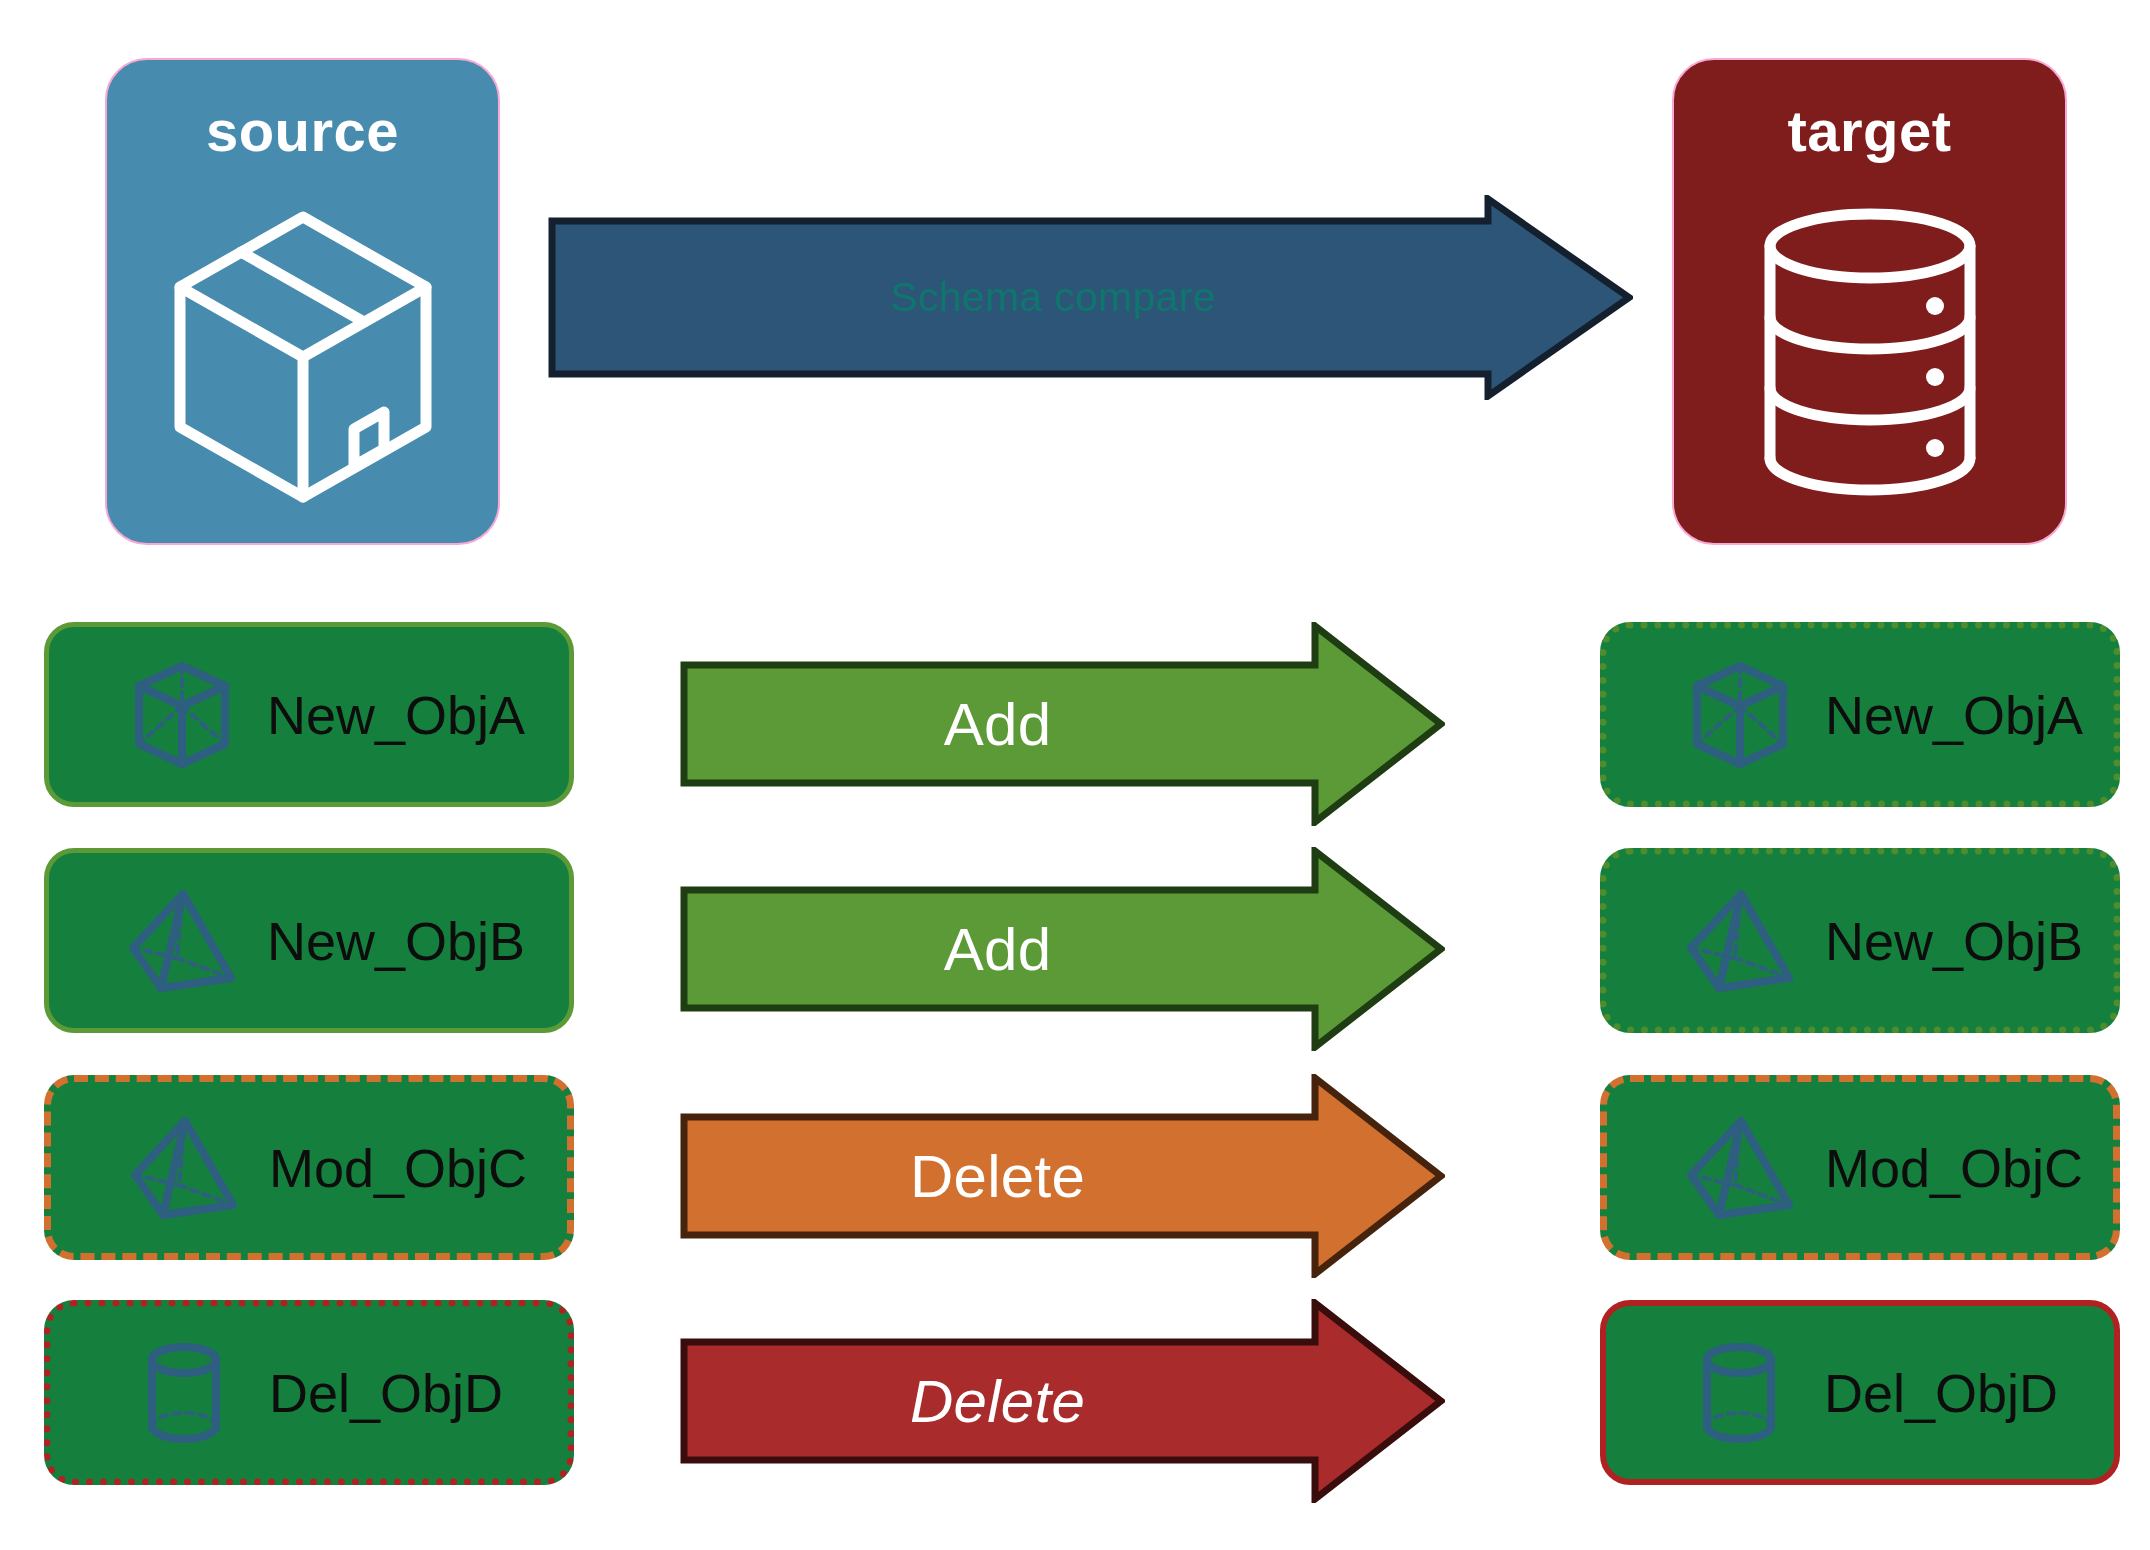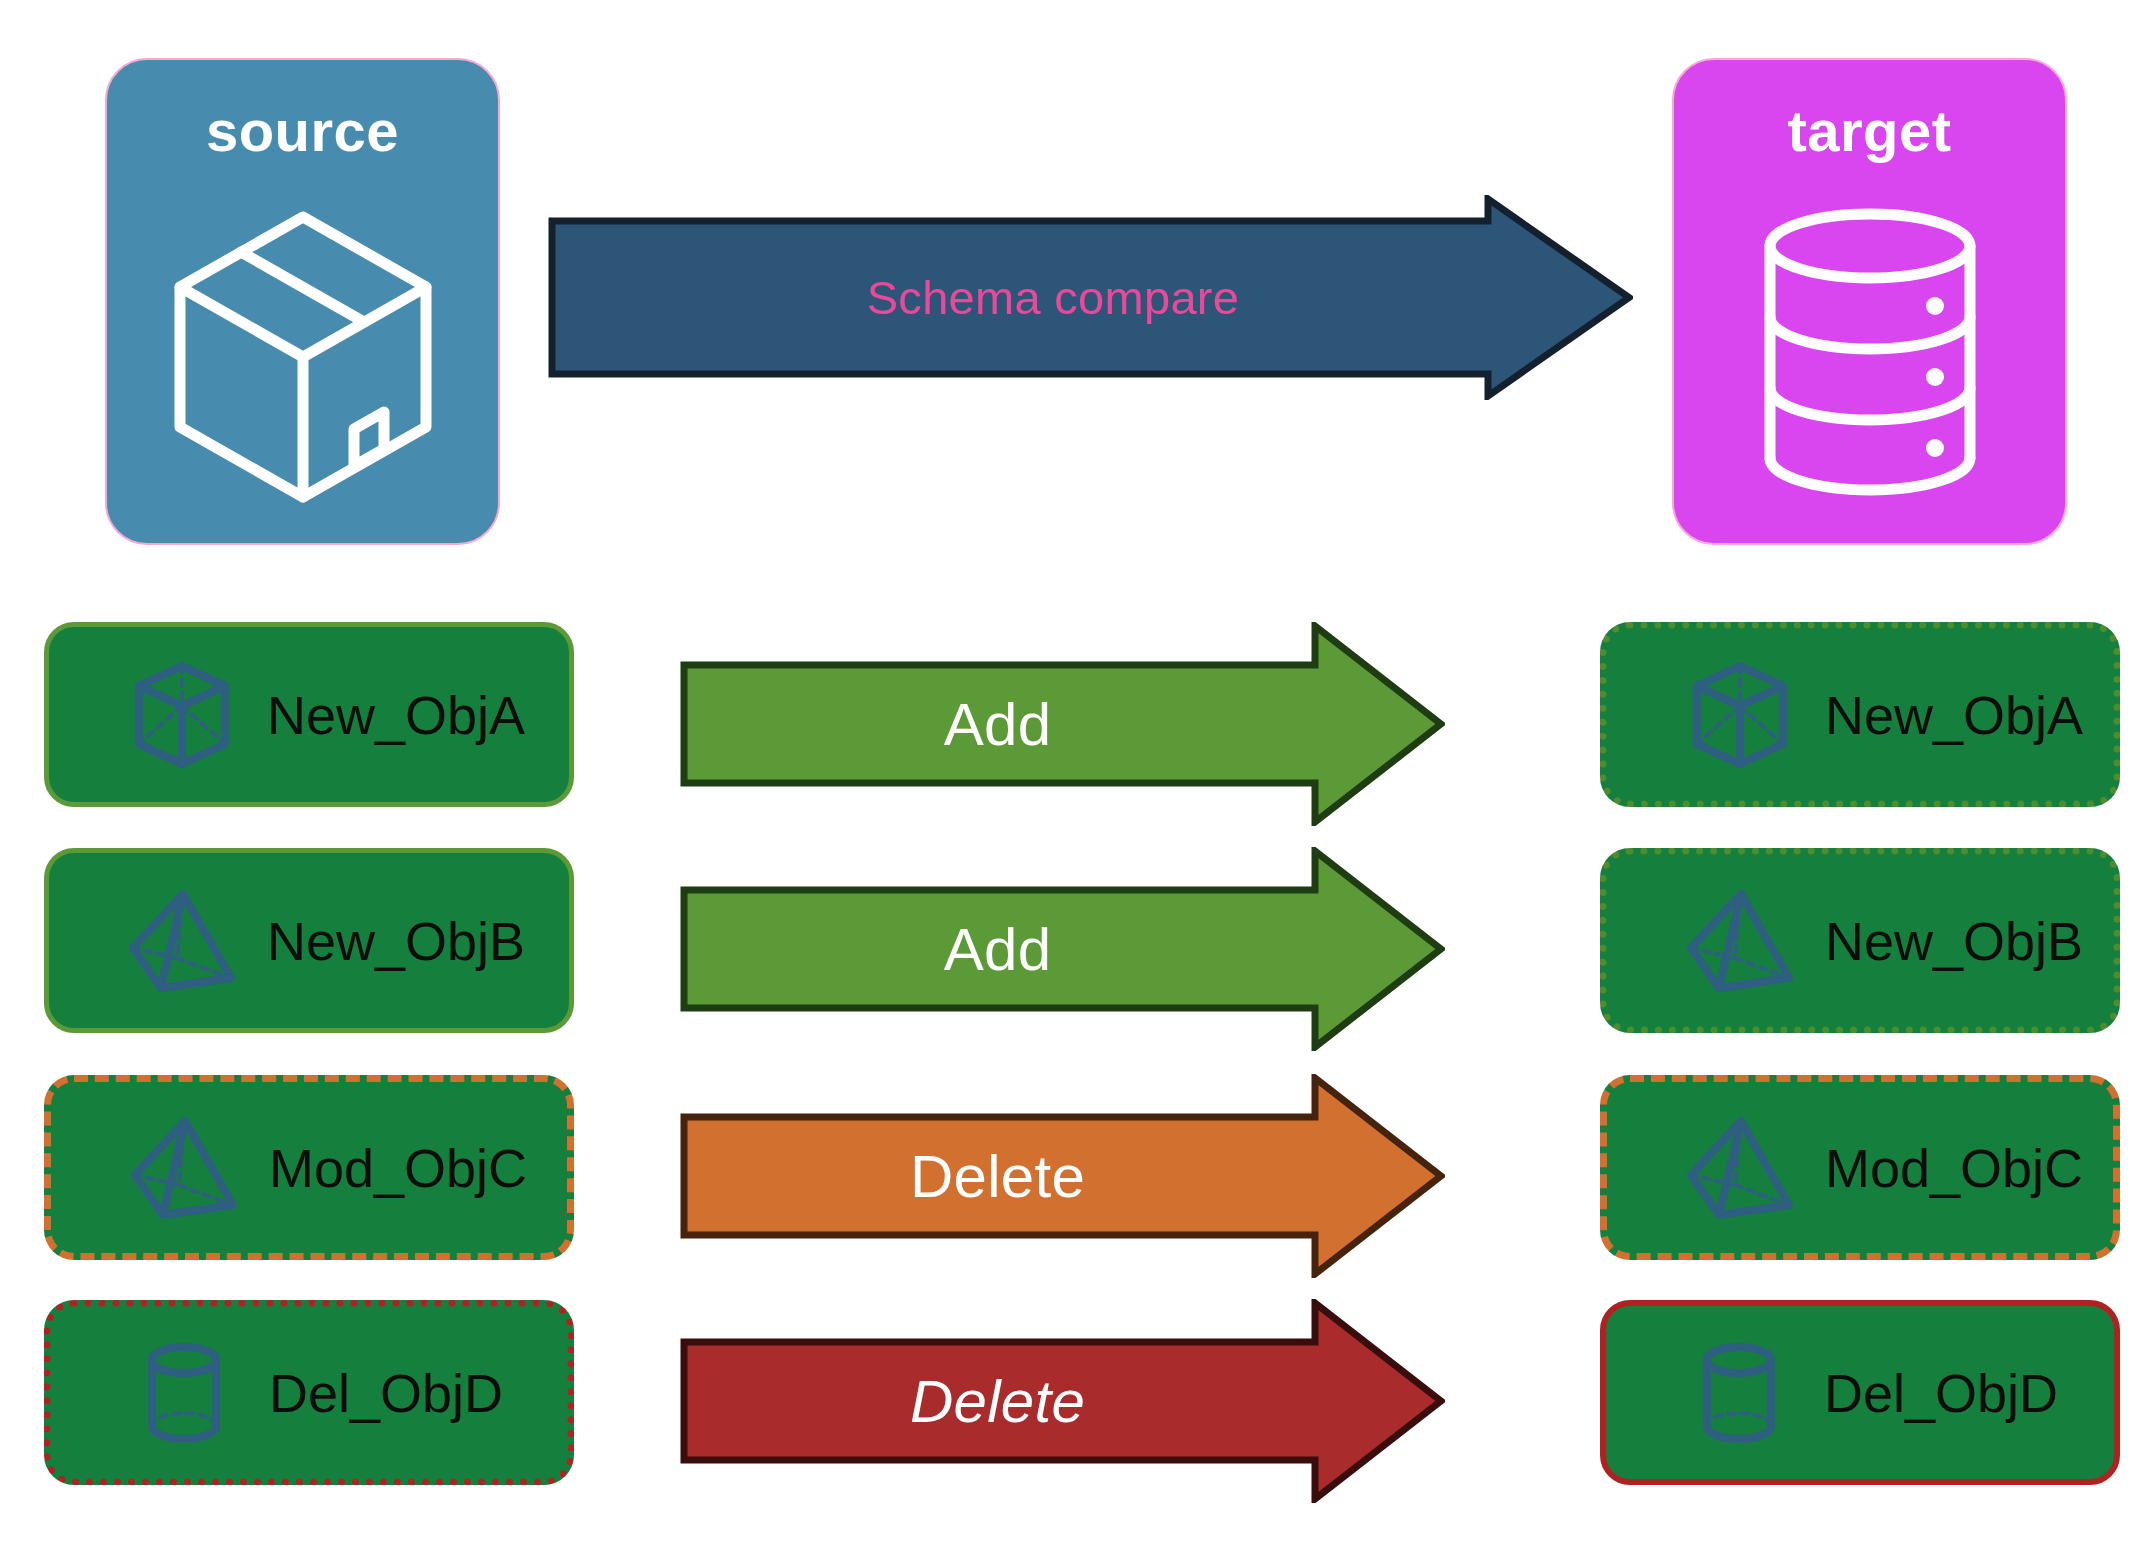--- a/index.html
+++ b/index.html
@@ -41,22 +41,22 @@
   
   #compare-arrow {
     position: absolute;
     left: 548px; top: 195px;
     width: 1085px; height: 205px;
   }
   #compare-arrow .label {
     position: absolute;
     left: 0; top: 0; width: 1010px; height: 205px;
     display: flex; align-items: center; justify-content: center;
-    color: #ec4899;
-    font-size: 47px;
+    color: #0f766e;
+    font-size: 41px;
     letter-spacing: 0.3px;
   }
 
   
   .row { position: absolute; left: 0; width: 2150px; }
   .obj-card {
     position: absolute;
     height: 185px;
     border-radius: 30px;
     background: #15803d;
@@ -105,21 +105,21 @@
       <svg width="290" height="310" viewBox="0 0 290 310" fill="none" stroke="#ffffff" stroke-width="11" stroke-linejoin="round" stroke-linecap="round">
         <path d="M145 20 L268 90 L268 230 L145 300 L22 230 L22 90 Z"></path>
         <path d="M22 90 L145 160 L268 90"></path>
         <path d="M145 160 L145 300"></path>
         <path d="M83 55 L206 125"></path>
         <path d="M196 232 L226 215 L226 252 L196 269 Z"></path>
       </svg>
     </div>
   </div>
 
-  <div id="target-card" class="endpoint" style="background:#d946ef;align-items:center;">
+  <div id="target-card" class="endpoint" style="background:#7f1d1d;align-items:center;">
     <div class="endpoint-title">target</div>
     <div class="endpoint-art">
       <svg width="250" height="300" viewBox="0 0 250 300" fill="none" stroke="#ffffff" stroke-width="11" stroke-linejoin="round" stroke-linecap="round">
         <ellipse cx="125" cy="44" rx="100" ry="32"></ellipse>
         <path d="M25 44 L25 256"></path>
         <path d="M225 44 L225 256"></path>
         <path d="M25 256 A100 32 0 0 0 225 256"></path>
         <path d="M25 115 A100 32 0 0 0 225 115"></path>
         <path d="M25 186 A100 32 0 0 0 225 186"></path>
         <circle cx="190" cy="104" r="9" fill="#ffffff" stroke="none"></circle>

